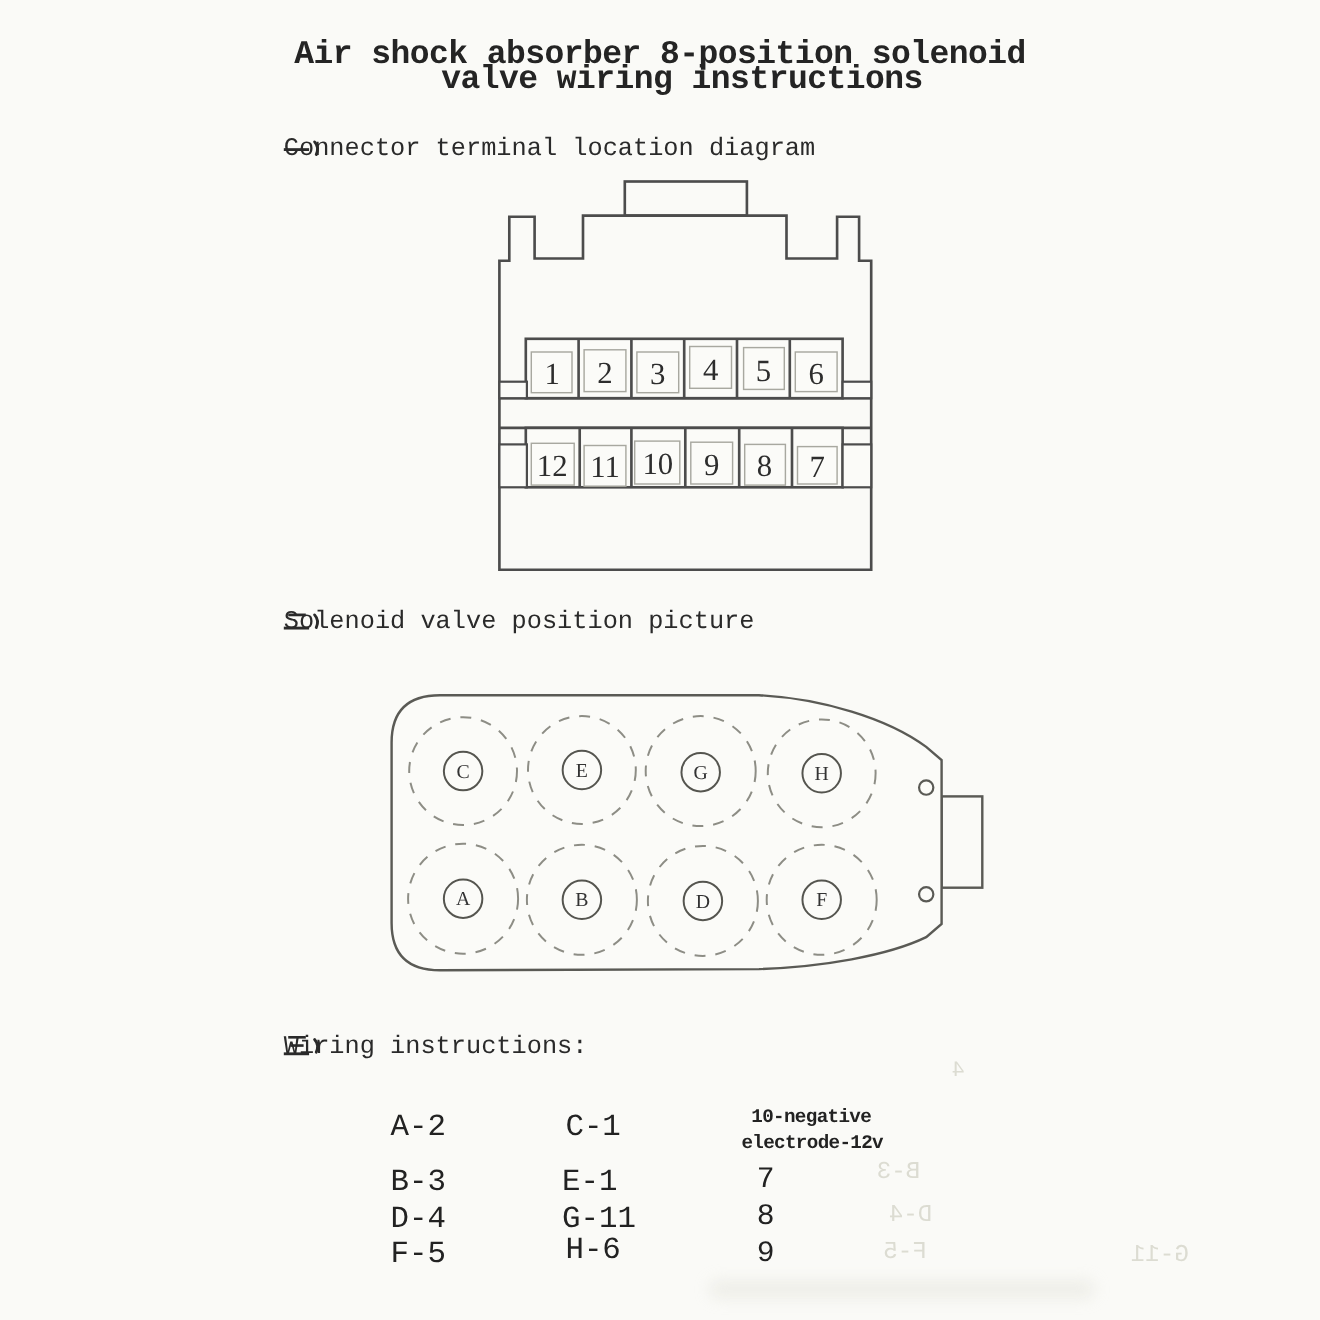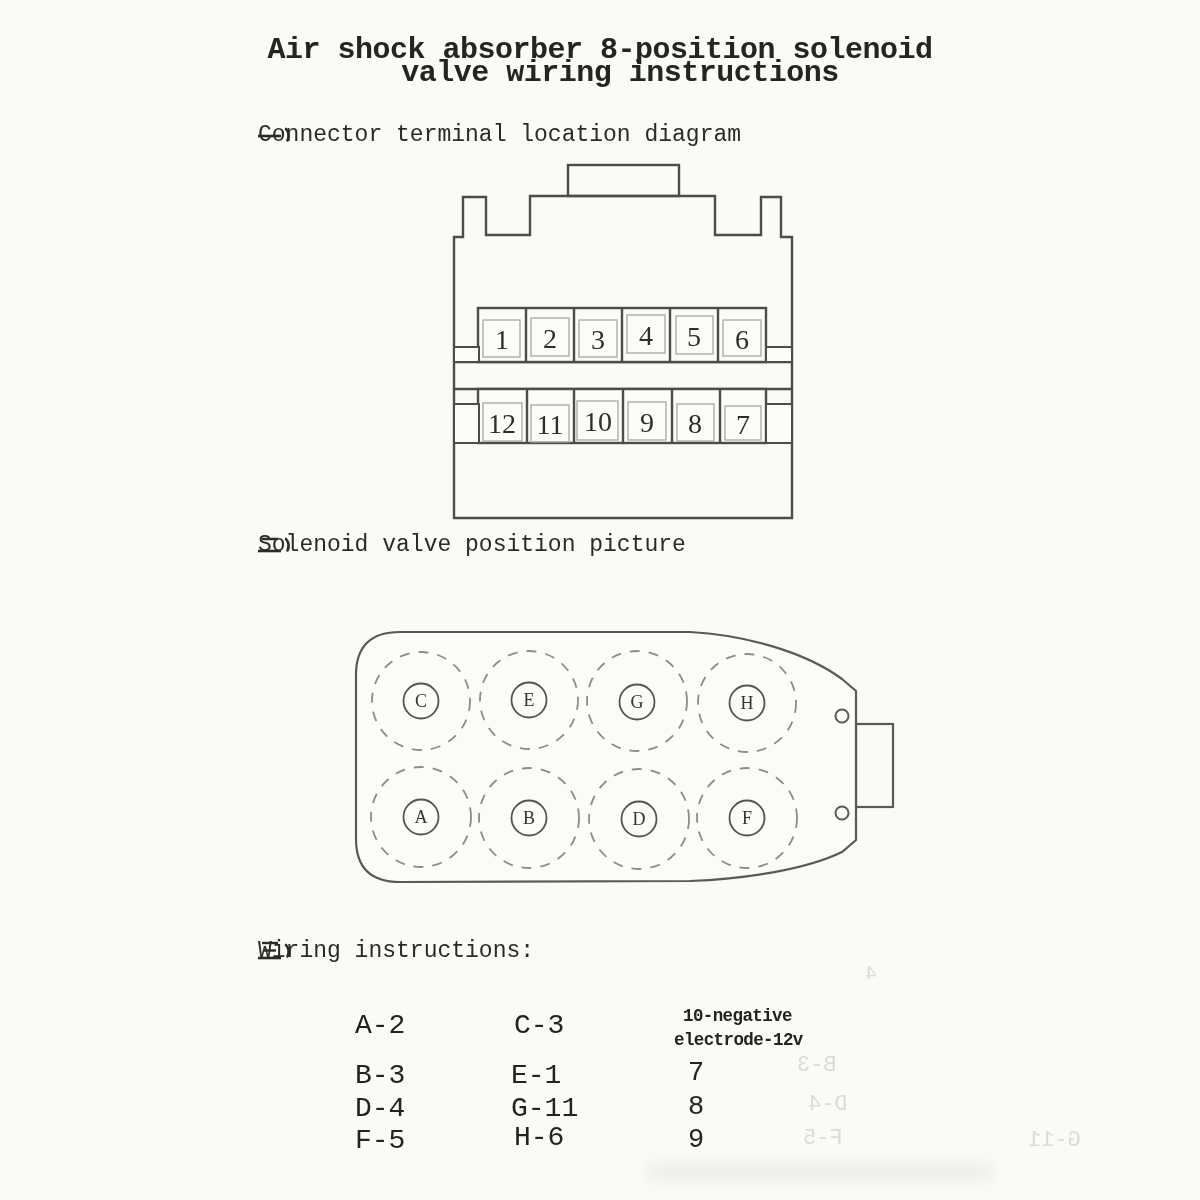--- a/index.html
+++ b/index.html
@@ -20,21 +20,21 @@
     white-space:pre;
   }
   .title-1{top:33px;}
   .title-2{top:56px;padding-left:20px;}
 
   .section-heading{
     position:absolute;display:flex;align-items:center;gap:13px;
     font-size:23px;font-weight:400;color:#2a2a2a;white-space:pre;
   }
   .sec1{left:258px;top:122px;}
-  .sec2{left:258px;top:532px;}
+  .sec2{left:258px;top:552px;}
   .sec3{left:258px;top:938px;}
   .marker-icon{display:block;flex:0 0 auto;}
 
   
   .wire{
     position:absolute;font-size:28px;color:#222;white-space:pre;
     font-family:"Liberation Mono", monospace;
   }
   .w-small{font-size:17.5px;letter-spacing:-0.6px;font-weight:bold;}
   .w-num{font-size:27px;}
@@ -193,21 +193,21 @@
       <path d="M28 7 Q32.5 12 29.5 18.5" fill="none" stroke="#2a2a2a" stroke-width="2.6" stroke-linecap="round"></path>
     </svg>
     <span>Wiring instructions:</span>
   </div>
 
   <span class="wire" style="left:355px;top:1010px">A-2</span>
   <span class="wire" style="left:355px;top:1060px">B-3</span>
   <span class="wire" style="left:355px;top:1093px">D-4</span>
   <span class="wire" style="left:355px;top:1125px">F-5</span>
 
-  <span class="wire" style="left:514px;top:1010px">C-3</span>
+  <span class="wire" style="left:514px;top:1010px">C-1</span>
   <span class="wire" style="left:511px;top:1060px">E-1</span>
   <span class="wire" style="left:511px;top:1093px">G-11</span>
   <span class="wire" style="left:514px;top:1122px">H-6</span>
 
   <span class="wire w-small" style="left:683px;top:1006px">10-negative</span>
   <span class="wire w-small" style="left:674px;top:1030px">electrode-12v</span>
   <span class="wire w-num" style="left:688px;top:1058px">7</span>
   <span class="wire w-num" style="left:688px;top:1092px">8</span>
   <span class="wire w-num" style="left:688px;top:1125px">9</span>
 

